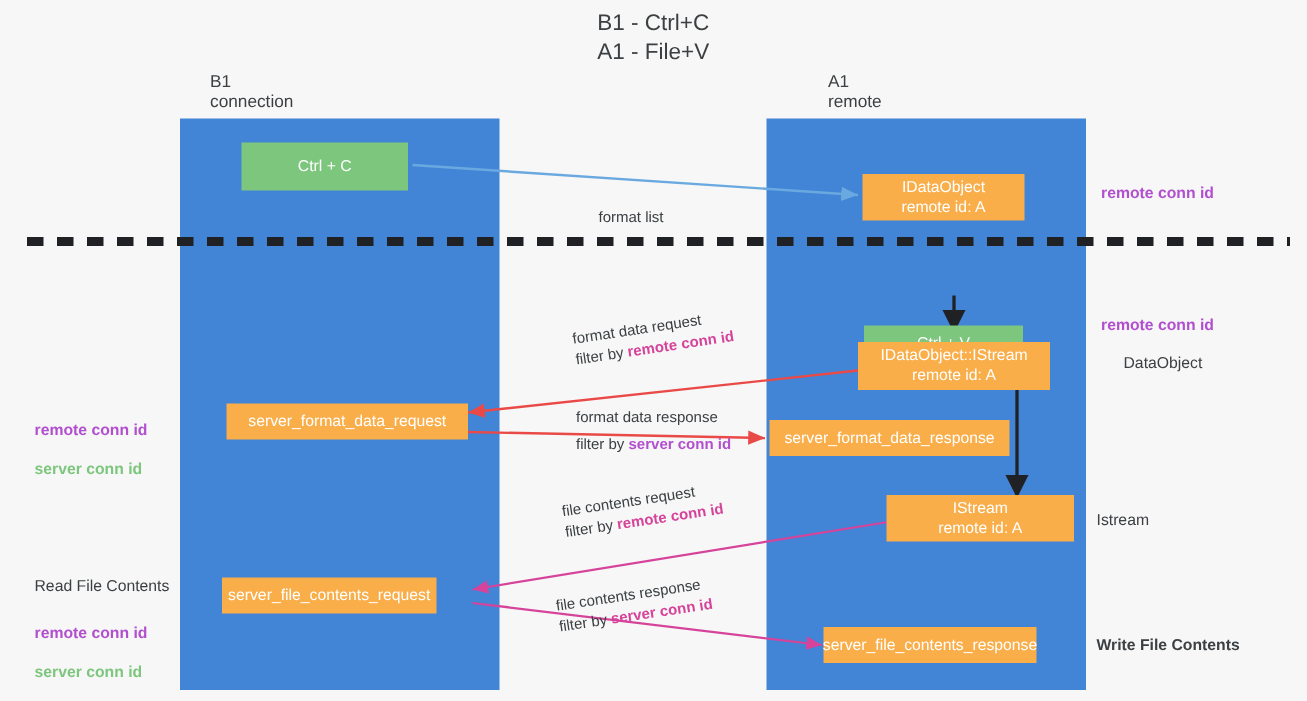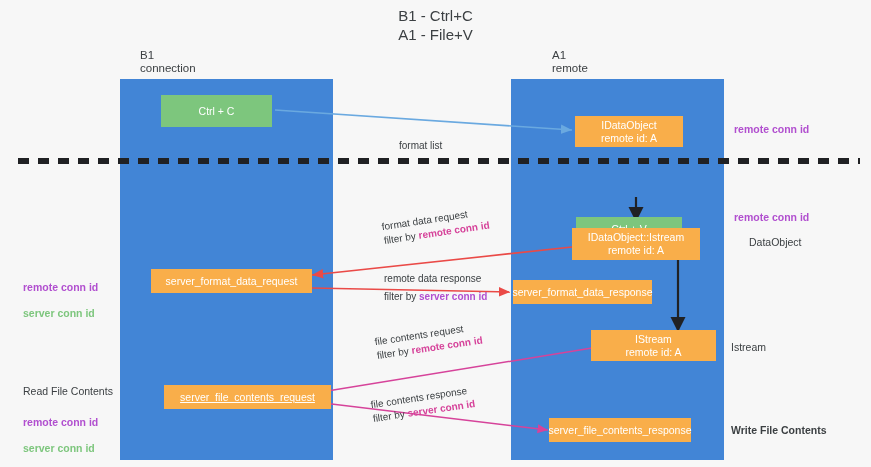--- a/index.html
+++ b/index.html
@@ -113,43 +113,43 @@
     <line x1="315" y1="402" x2="548" y2="430" stroke="#d6439a" stroke-width="1.5" marker-end="url(#ar-pink)"></line>
   </svg>
 
   <div class="node green" style="left:161px;top:95px;width:111px;height:32px;">Ctrl + C</div>
 
   <div class="node orange" style="left:575px;top:116px;width:108px;height:31px;">IDataObject
 remote id: A</div>
 
   <div class="node green" style="left:576px;top:172px;width:106px;height:25px;margin-top:45px;">Ctrl + V</div>
 
-  <div class="node orange" style="left:572px;top:228px;width:128px;height:32px;">IDataObject::Istream
+  <div class="node orange" style="left:572px;top:228px;width:128px;height:32px;">IDataObject::IStream
 remote id: A</div>
 
   <div class="node orange" style="left:151px;top:269px;width:161px;height:24px;">server_format_data_request</div>
 
-  <div class="node orange" style="left:513px;top:280px;width:139px;height:24px;">server_format_data_response</div>
+  <div class="node orange" style="left:513px;top:280px;width:160px;height:24px;">server_format_data_response</div>
 
   <div class="node orange" style="left:591px;top:330px;width:125px;height:31px;">IStream
 remote id: A</div>
 
-  <div class="node orange" style="left:164px;top:385px;width:167px;height:24px;text-decoration:underline;">server_file_contents_request</div>
+  <div class="node orange" style="left:148px;top:385px;width:143px;height:24px;">server_file_contents_request</div>
 
   <div class="node orange" style="left:549px;top:418px;width:142px;height:24px;">server_file_contents_response</div>
 
   <div class="edge-label" style="left:399px;top:99px;margin-top:40px;">format list</div>
 
   <div class="edge-label rot-up" style="left:385px;top:220px;">
     <div><span>format data request</span></div>
     <div><span>filter by </span><span class="hl">remote conn id</span></div>
   </div>
 
   <div class="edge-label" style="left:384px;top:272px;">
-    <div><span>remote data response</span></div>
+    <div><span>format data response</span></div>
     <div style="margin-top:4px;"><span>filter by </span><span class="hl-purple">server conn id</span></div>
   </div>
 
   <div class="edge-label rot-up" style="left:378px;top:335px;">
     <div><span>file contents request</span></div>
     <div><span>filter by </span><span class="hl">remote conn id</span></div>
   </div>
 
   <div class="edge-label rot-up" style="left:374px;top:398px;">
     <div><span>file contents response</span></div>

